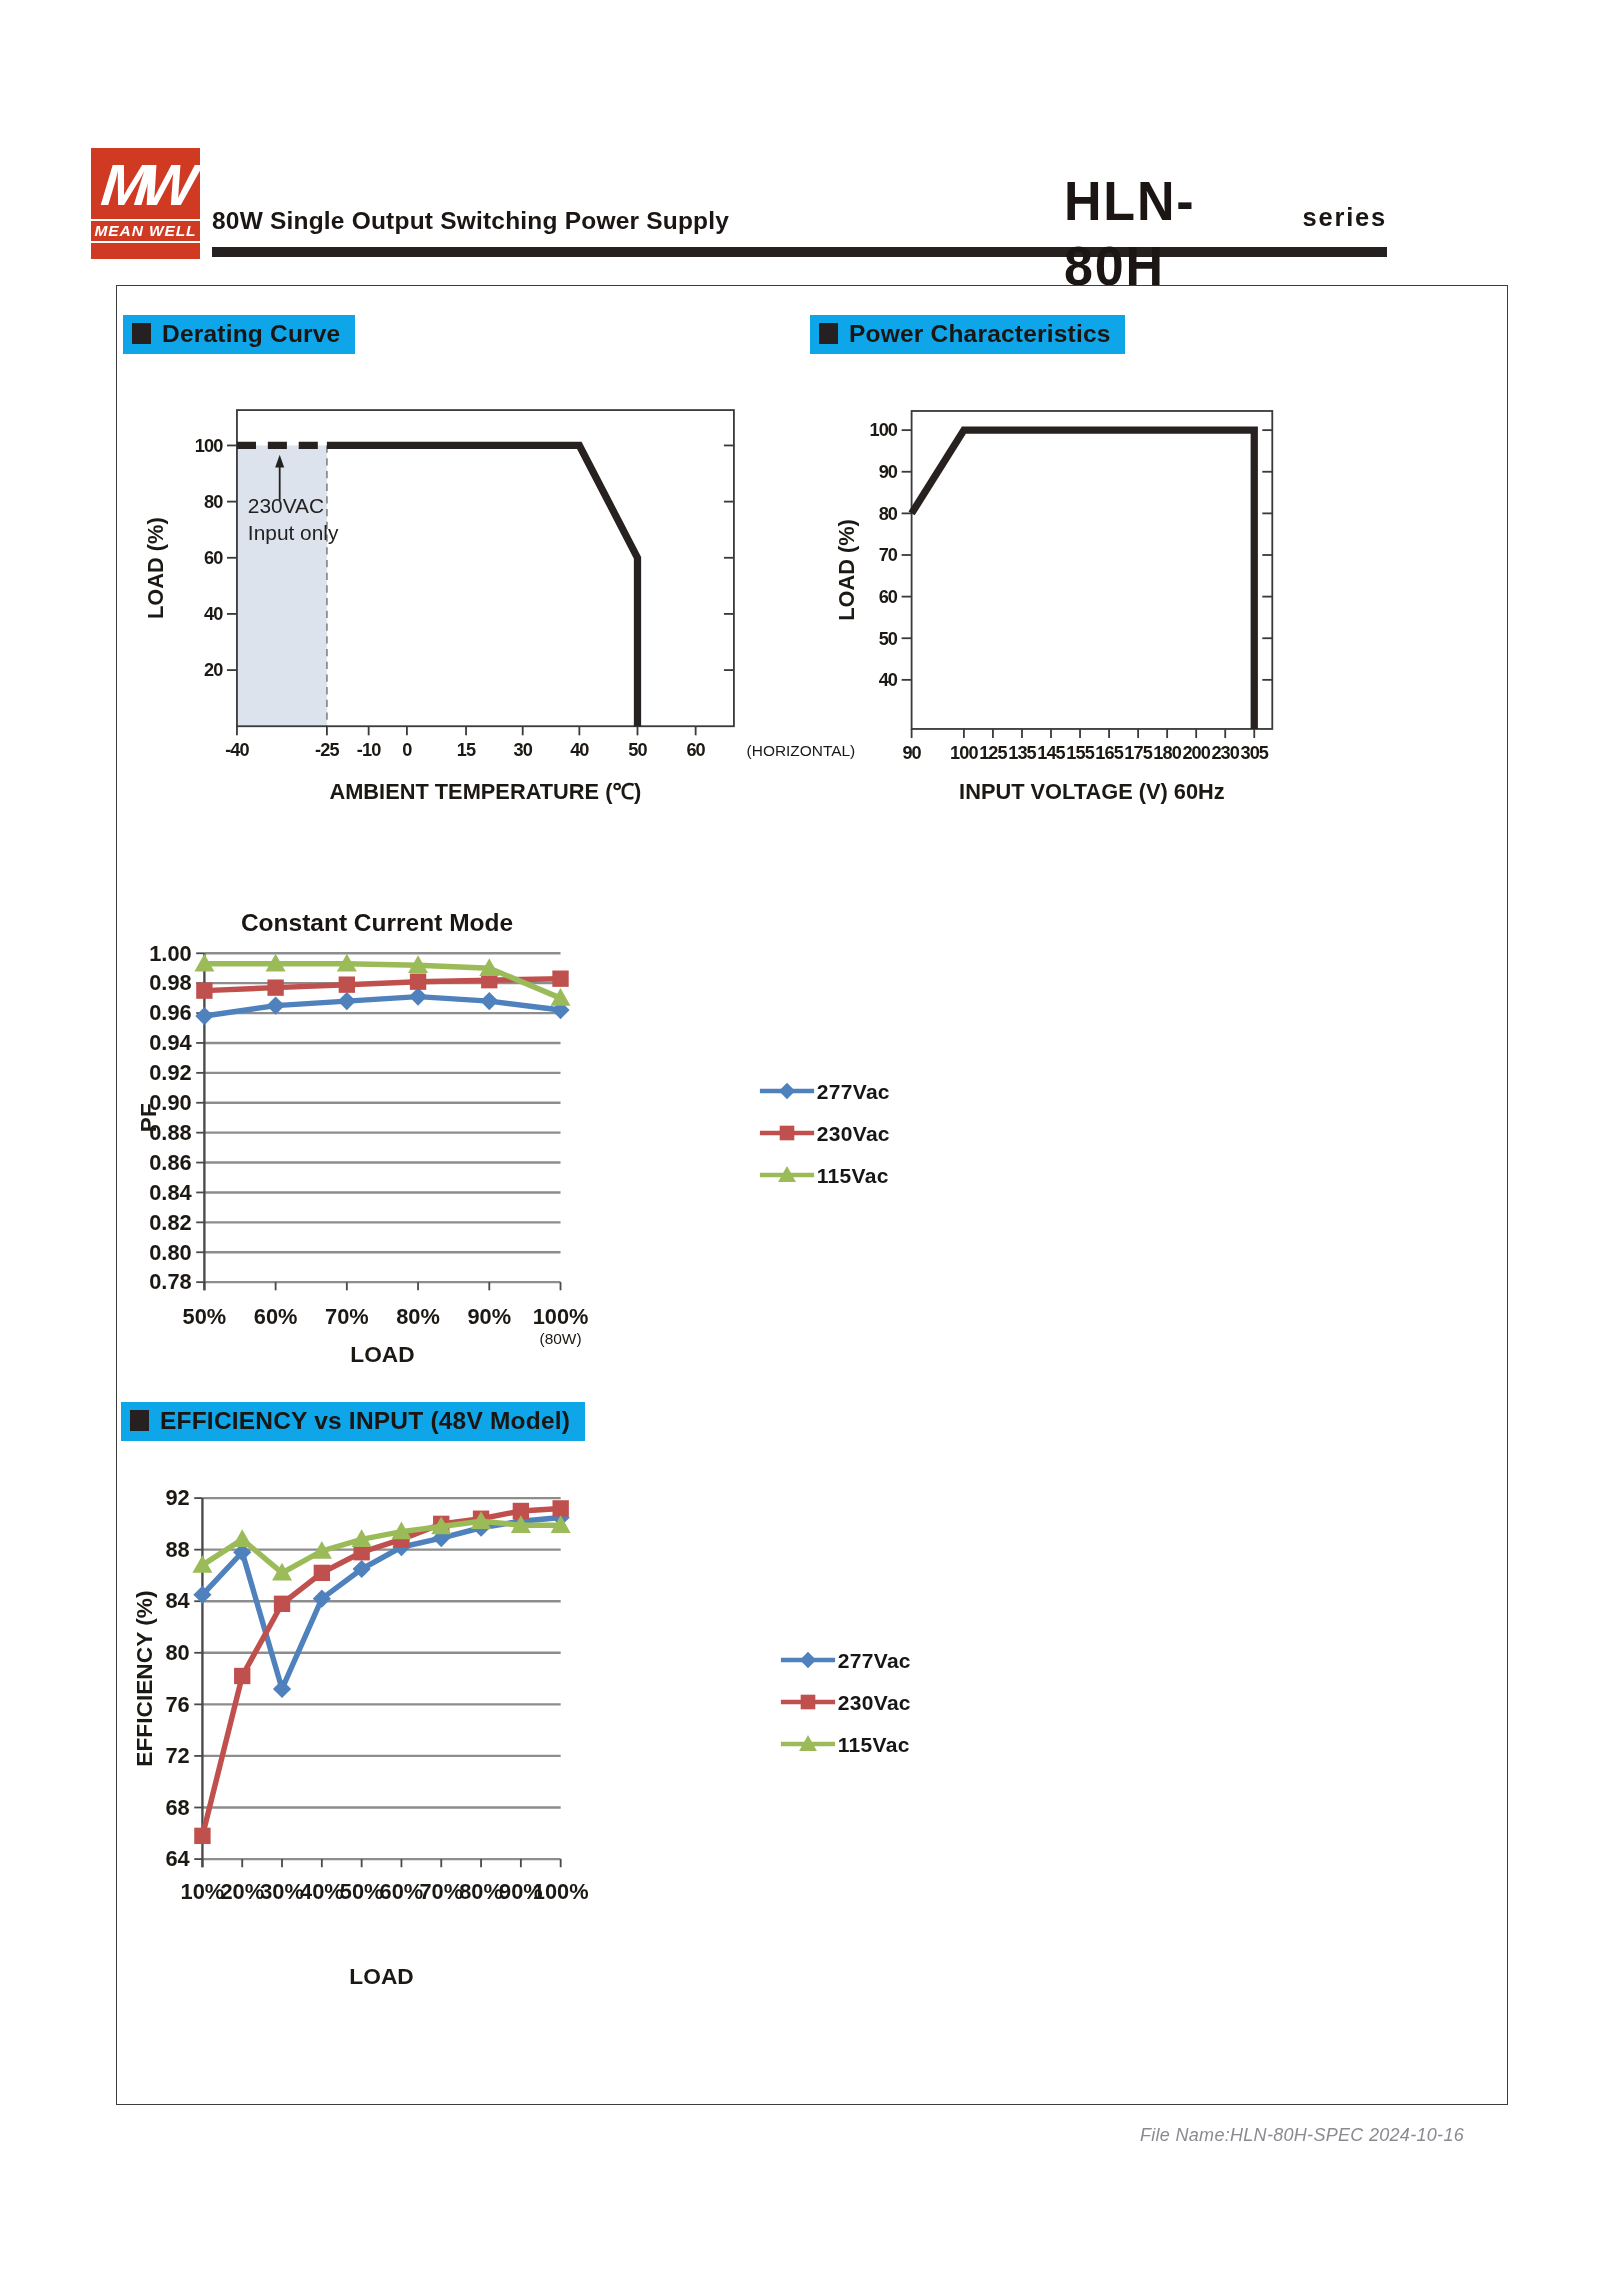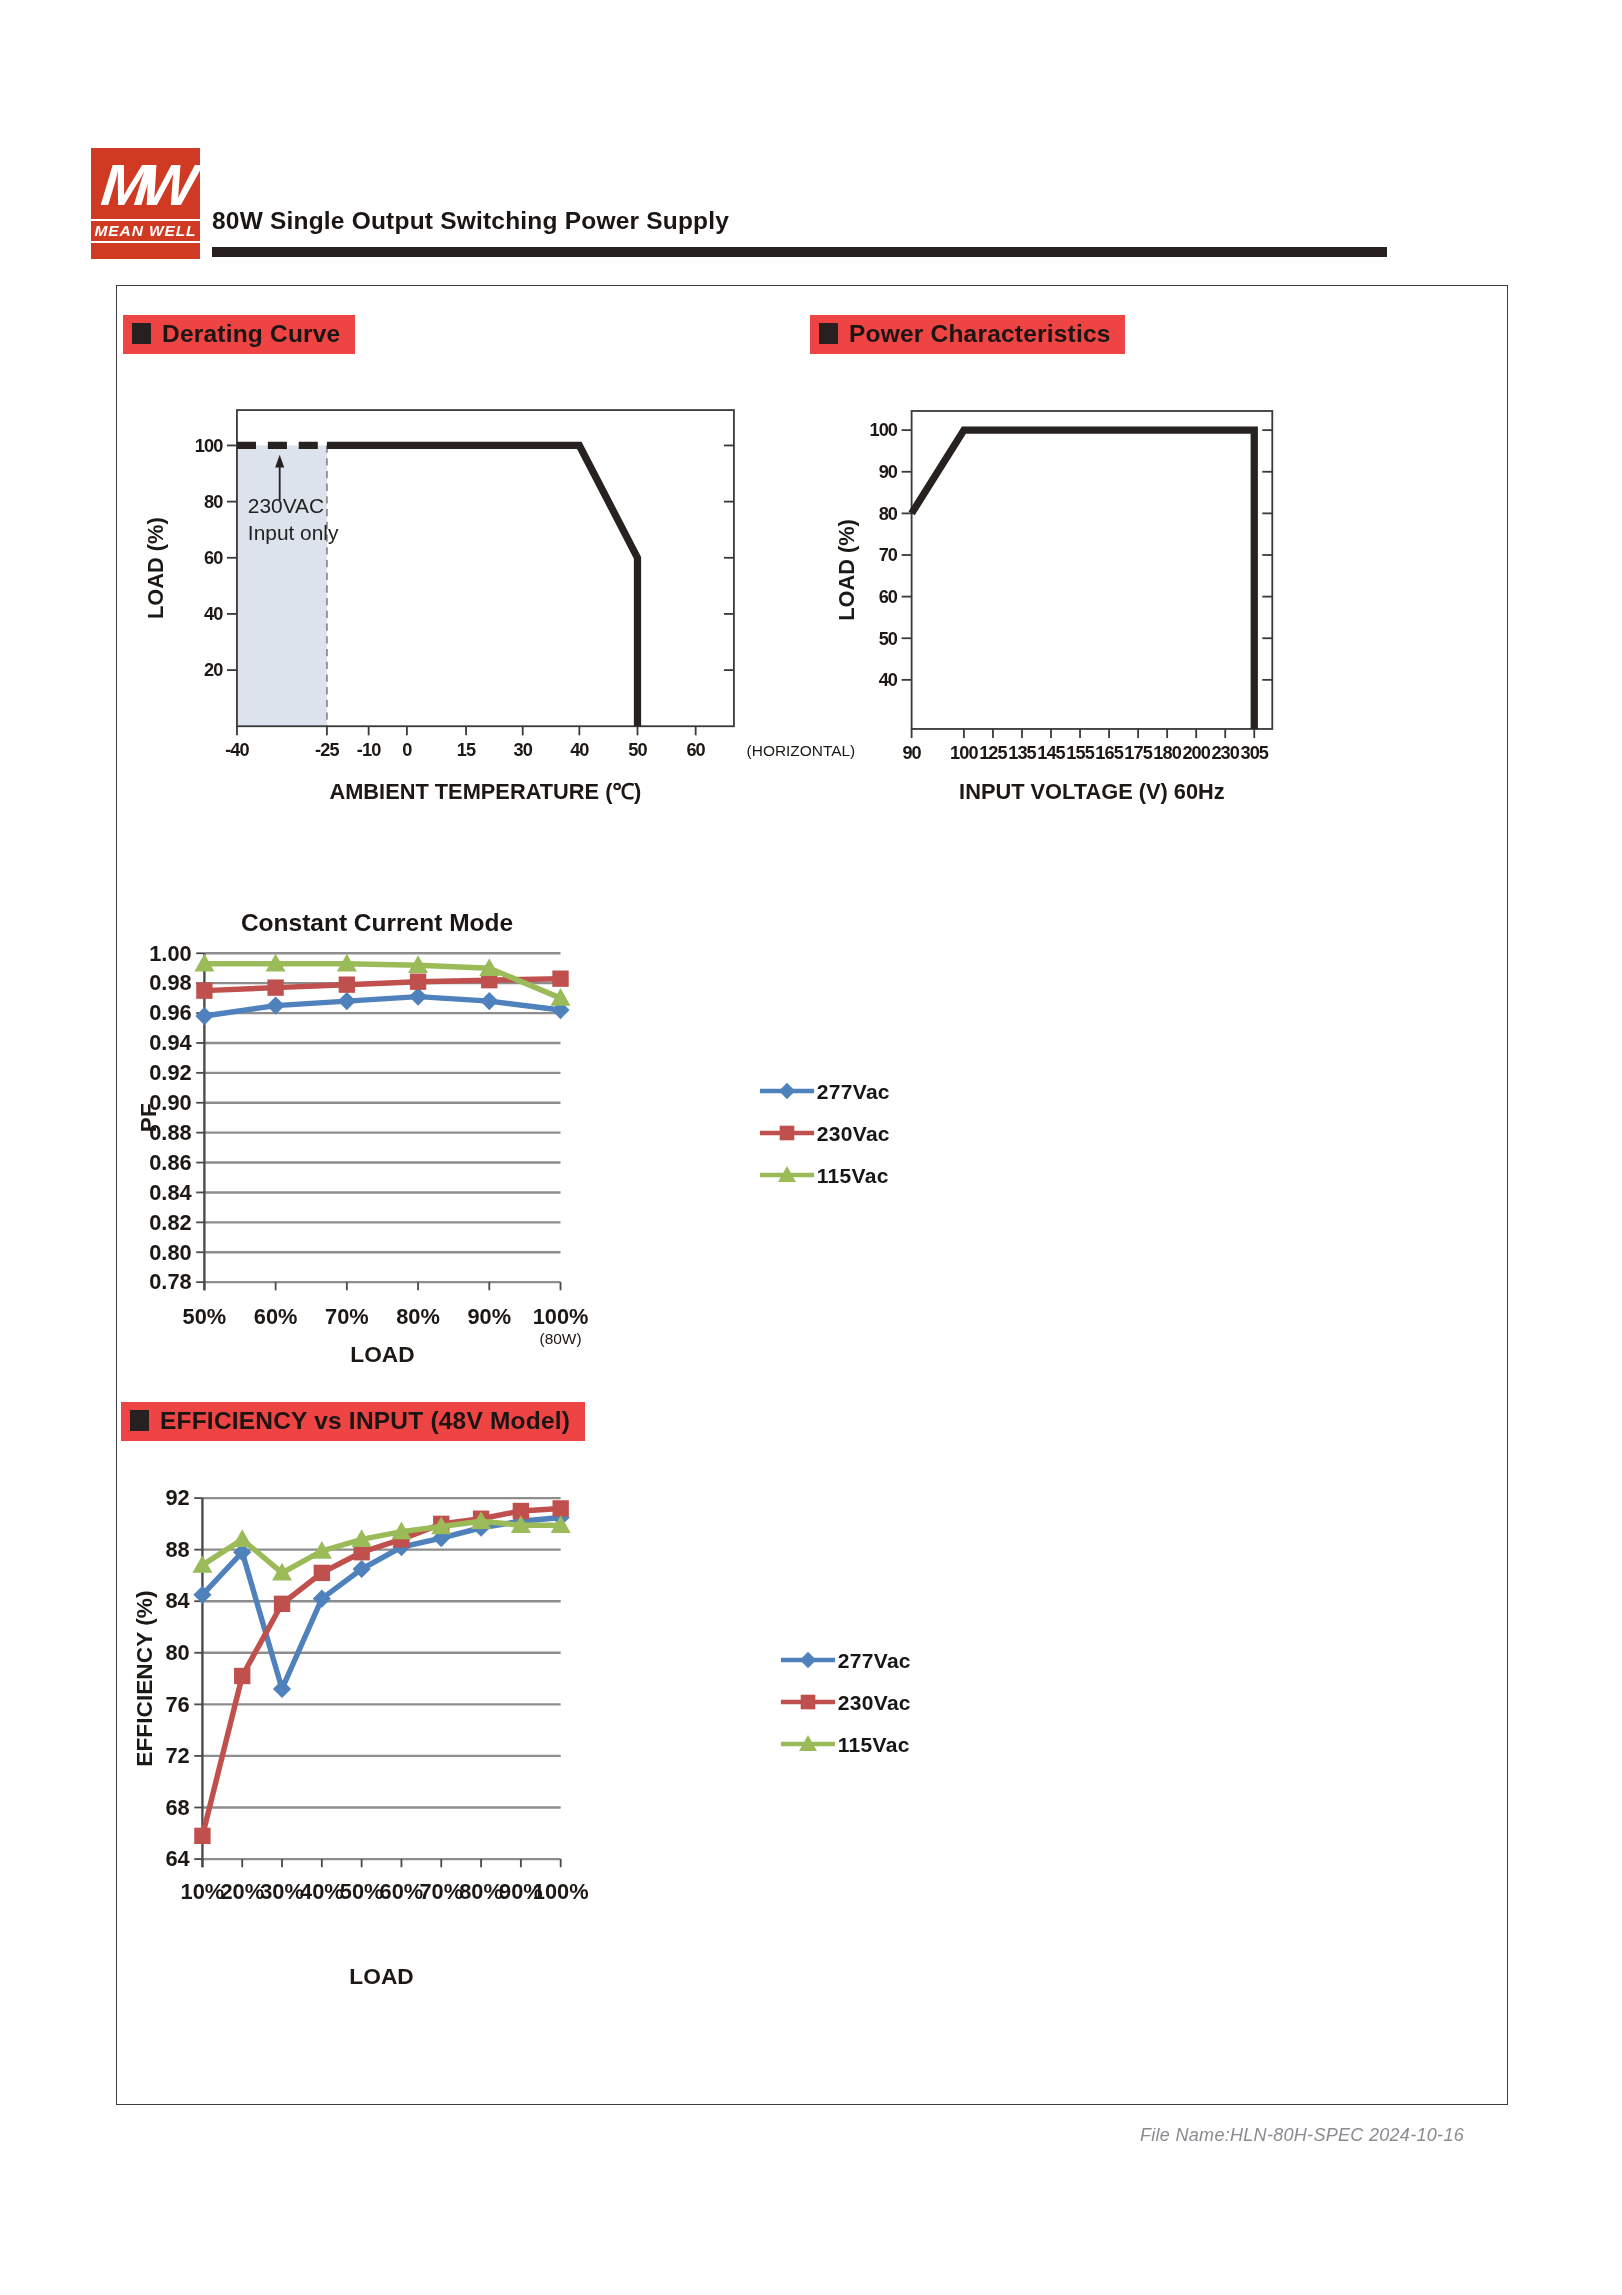--- a/index.html
+++ b/index.html
@@ -13,21 +13,21 @@
            letter-spacing:-8.2px;line-height:69px;margin-top:1.8px;transform:skewX(-6deg);}
   .logo-brand{border:2.7px solid #fff;color:#fff;font-weight:bold;font-size:15.5px;
               letter-spacing:0.9px;padding:0.9px 4.5px;margin-bottom:8.2px;white-space:nowrap;font-style:italic;}
   .prod-title{left:212px;top:207px;font-size:24.5px;font-weight:bold;letter-spacing:0.2px;}
   .hdr-rule{left:212px;top:247px;width:1175px;height:10px;background:#262020;}
   .model-wrap{left:1064px;top:178px;width:323px;display:flex;align-items:baseline;justify-content:flex-end;}
   .model{font-size:52px;font-weight:bold;letter-spacing:1.8px;transform:scale(1,1.08);transform-origin:left bottom;}
   .series{font-size:25.5px;font-weight:bold;letter-spacing:1.8px;margin-left:12.7px;}
   
   .content-box{left:116px;top:285px;width:1390px;height:1818px;border:1.8px solid #3d3d3d;background:#fff;}
-  .sec-h{display:inline-flex;align-items:center;background:#ef4444;padding:4.5px 14.5px 6.4px 9px;
+  .sec-h{display:inline-flex;align-items:center;background:#0ea5e9;padding:4.5px 14.5px 6.4px 9px;
          font-size:24.5px;font-weight:bold;letter-spacing:0.2px;white-space:nowrap;}
   .sec-h .sq{display:inline-block;width:19px;height:21px;background:#262020;margin-right:11px;}
   .pf-title{left:136px;top:909px;width:482px;text-align:center;font-size:24.5px;font-weight:bold;}
   .eff-desc{left:160px;top:1451px;width:1227px;font-size:19.5px;color:#201c1a;}
   .footer{right:159px;top:2125px;font-size:18px;font-style:italic;color:#8a8a90;letter-spacing:0.3px;}
   svg{overflow:visible;display:block;}
   
   .legend{display:flex;flex-direction:column;}
   .lg-row{display:flex;align-items:flex-start;height:22px;margin-bottom:20px;}
   .lg-row span{font-size:21px;font-weight:bold;color:#161616;margin-left:1.8px;letter-spacing:0.3px;}
@@ -36,20 +36,24 @@
 <body>
 
 <div id="page">
 
   <div class="abs logo">
     <div class="logo-mw">MW</div>
     <div class="logo-brand">MEAN WELL</div>
   </div>
   <div class="abs prod-title">80W Single Output Switching Power Supply</div>
   <div class="abs hdr-rule"></div>
+  <div class="abs model-wrap">
+    <span class="model">HLN-80H</span>
+    <span class="series">series</span>
+  </div>
 
   <div class="abs content-box"></div>
 
   <div class="abs sec-h" style="left:123px;top:315px;">
     <span class="sq"></span>
     <span>Derating Curve</span>
   </div>
   <div class="abs sec-h" style="left:810px;top:315px;">
     <span class="sq"></span>
     <span>Power Characteristics</span>

